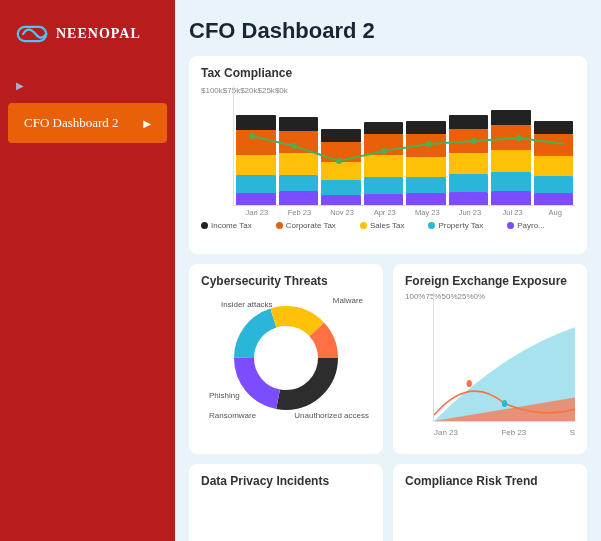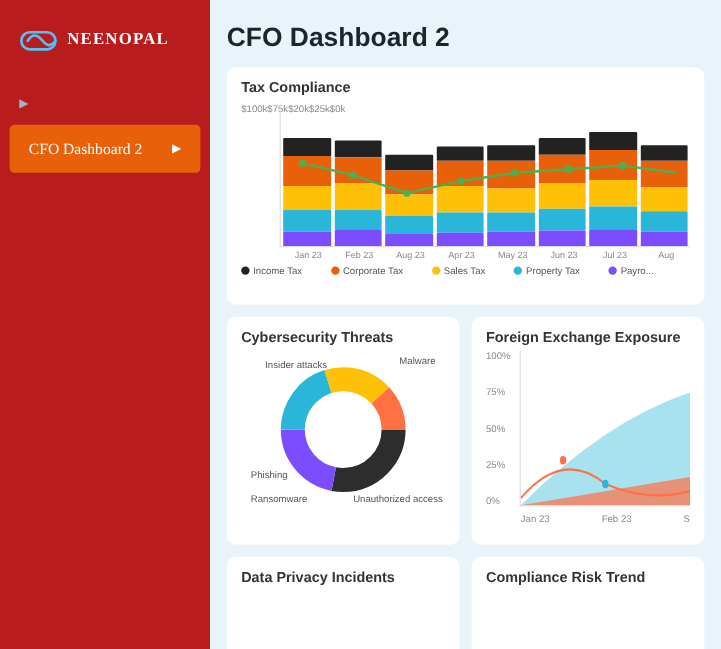--- a/index.html
+++ b/index.html
@@ -297,21 +297,21 @@
               <circle cx="195" cy="58" r="3" fill="#4caf50"></circle>
               <circle cx="240" cy="55" r="3" fill="#4caf50"></circle>
               <circle cx="285" cy="52" r="3" fill="#4caf50"></circle>
             </svg>
           </div>
         </div>
 
         <div style="display:flex; padding-left:36px; gap:3px; margin-top:2px;">
           <span class="x-label">Jan 23</span>
           <span class="x-label">Feb 23</span>
-          <span class="x-label">Aug 23</span>
+          <span class="x-label">Nov 23</span>
           <span class="x-label">Apr 23</span>
           <span class="x-label">May 23</span>
           <span class="x-label">Jun 23</span>
           <span class="x-label">Jul 23</span>
           <span class="x-label">Aug</span>
         </div>
 
         <div class="legend-row">
           <div class="legend-item">
             <div class="legend-dot" style="background:#222;"></div>
@@ -365,21 +365,21 @@
             <span style="position:absolute;bottom:8px;left:8px;font-size:8px;color:#555;">Ransomware</span>
             <span style="position:absolute;bottom:8px;right:2px;font-size:8px;color:#555;">Unauthorized access</span>
           </div>
         </div>
       </div>
 
       <div class="chart-card">
         <div class="card-title">Foreign Exchange Exposure</div>
         <div style="display:flex;height:130px;margin-top:4px;position:relative;">
 
-          <div style="display:flex;flex-direction:column;justify-content:space-between;font-size:8px;color:#888;width:28px;text-align:left;padding-right:3px;">
+          <div style="display:flex;flex-direction:row;justify-content:space-between;font-size:8px;color:#888;width:28px;text-align:left;padding-right:3px;">
             <span>100%</span>
             <span>75%</span>
             <span>50%</span>
             <span>25%</span>
             <span>0%</span>
           </div>
           <div style="flex:1;position:relative;border-left:1px solid #ddd;border-bottom:1px solid #ddd;">
             <svg width="100%" height="100%" viewBox="0 0 160 110" preserveAspectRatio="none">
 
               <path d="M0,110 Q40,80 80,60 Q120,40 160,30 L160,110 Z" fill="#29b6d8" opacity="0.4"></path>

